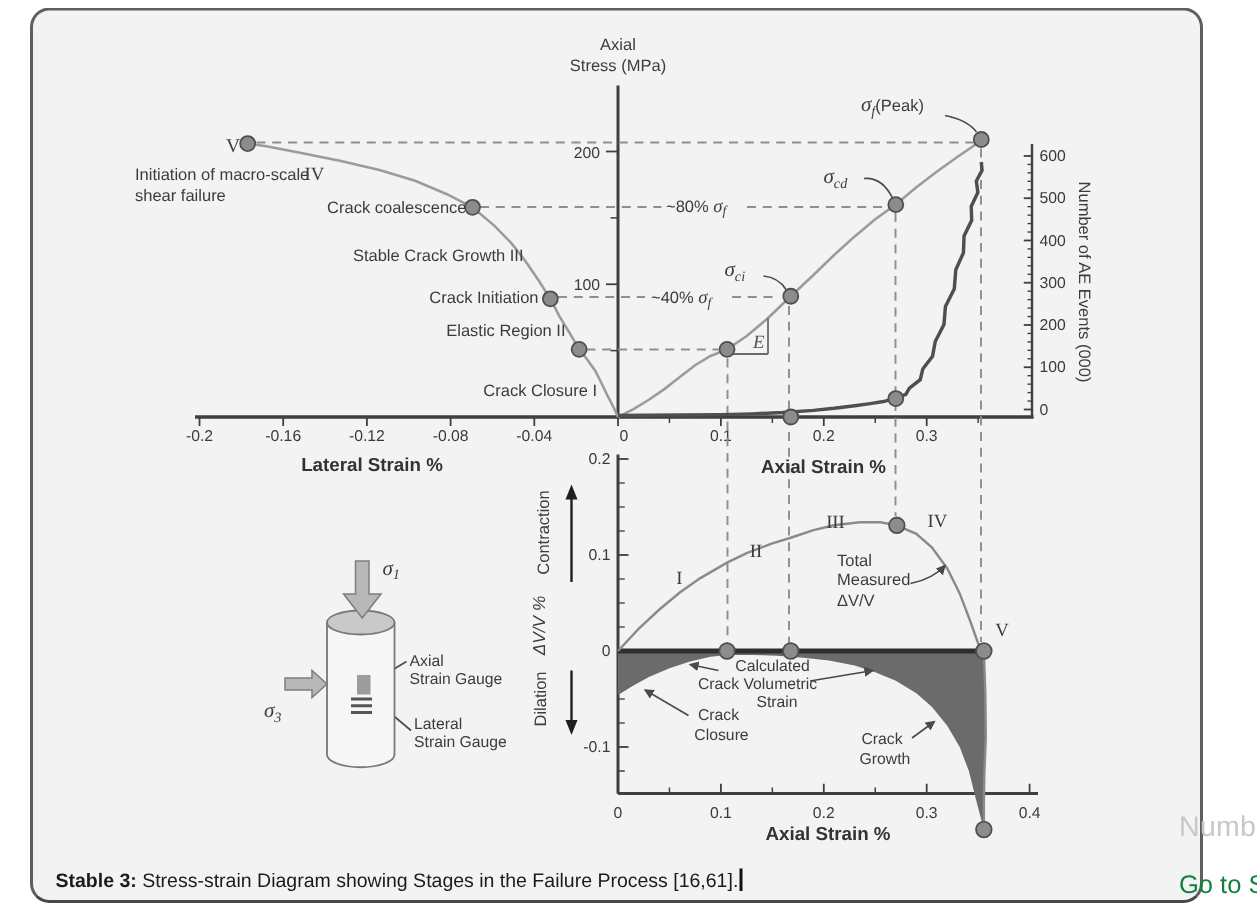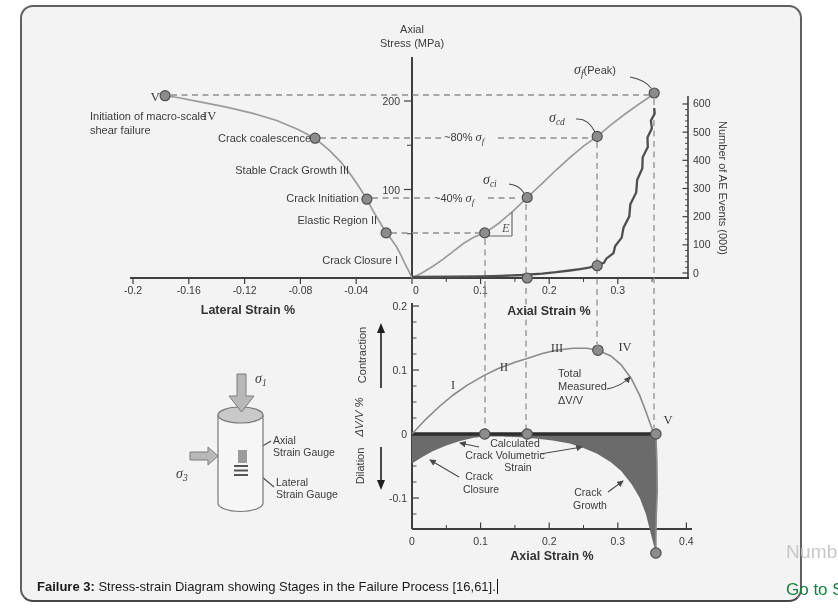--- a/index.html
+++ b/index.html
@@ -268,18 +268,18 @@
 
     <text x="255" y="383"><tspan class="sigma">σ</tspan><tspan class="sigsub" dy="3">1</tspan></text>
     <text x="176" y="478"><tspan class="sigma">σ</tspan><tspan class="sigsub" dy="3">3</tspan></text>
     <text class="lbl-sm" x="273" y="444">Axial</text>
     <text class="lbl-sm" x="273" y="456">Strain Gauge</text>
     <text class="lbl-sm" x="276" y="486">Lateral</text>
     <text class="lbl-sm" x="276" y="498">Strain Gauge</text>
   </g>
 </svg>
 
-<div class="caption"><span class="cap-b">Failure 3:</span><span> Stress-strain Diagram showing Stages in the Failure Process [16,61].</span><span class="cursor"></span></div>
+<div class="caption"><span class="cap-b">Stable 3:</span><span> Stress-strain Diagram showing Stages in the Failure Process [16,61].</span><span class="cursor"></span></div>
 
 <div class="watermark">
   <div class="wm1">Number</div>
   <div class="wm2">Go to Se</div>
 </div>
 
 </body></html>

